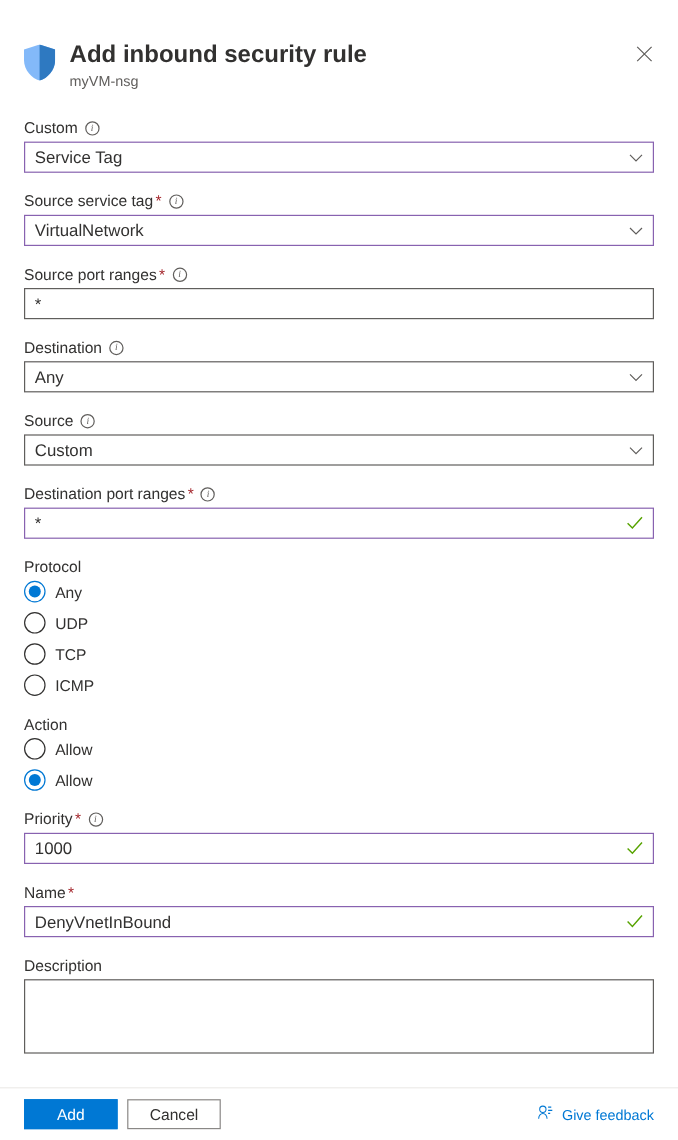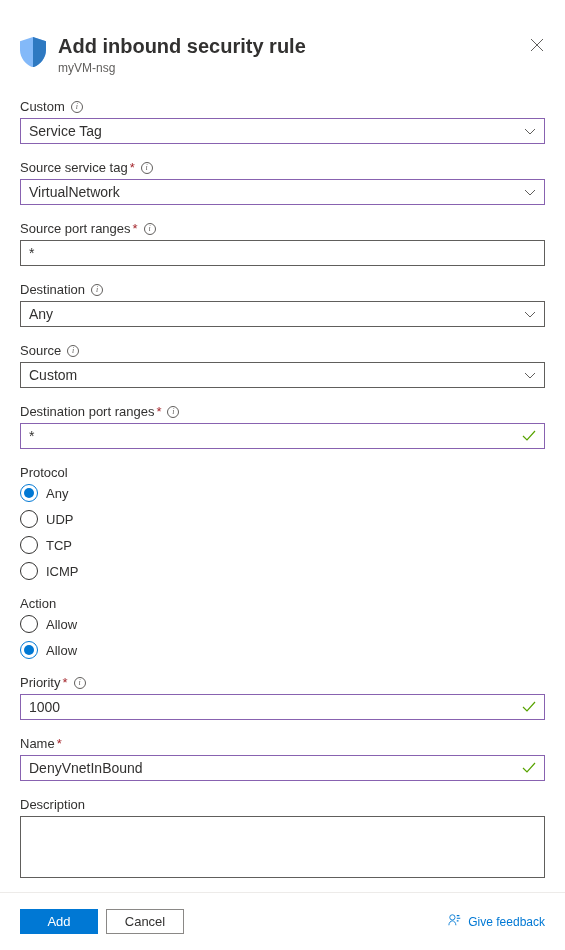--- a/index.html
+++ b/index.html
@@ -160,21 +160,21 @@
       height: 10px;
       background: #0078d4;
       border-radius: 50%;
     }
     
     .footer {
       position: absolute;
       bottom: 0;
       left: 0;
       right: 0;
-      height: 58px;
+      height: 44px;
       border-top: 1px solid #edebe9;
       padding: 14px 20px;
       display: flex;
       align-items: center;
       justify-content: space-between;
       background: #ffffff;
     }
     .footer-left {
       display: flex;
       gap: 8px;

